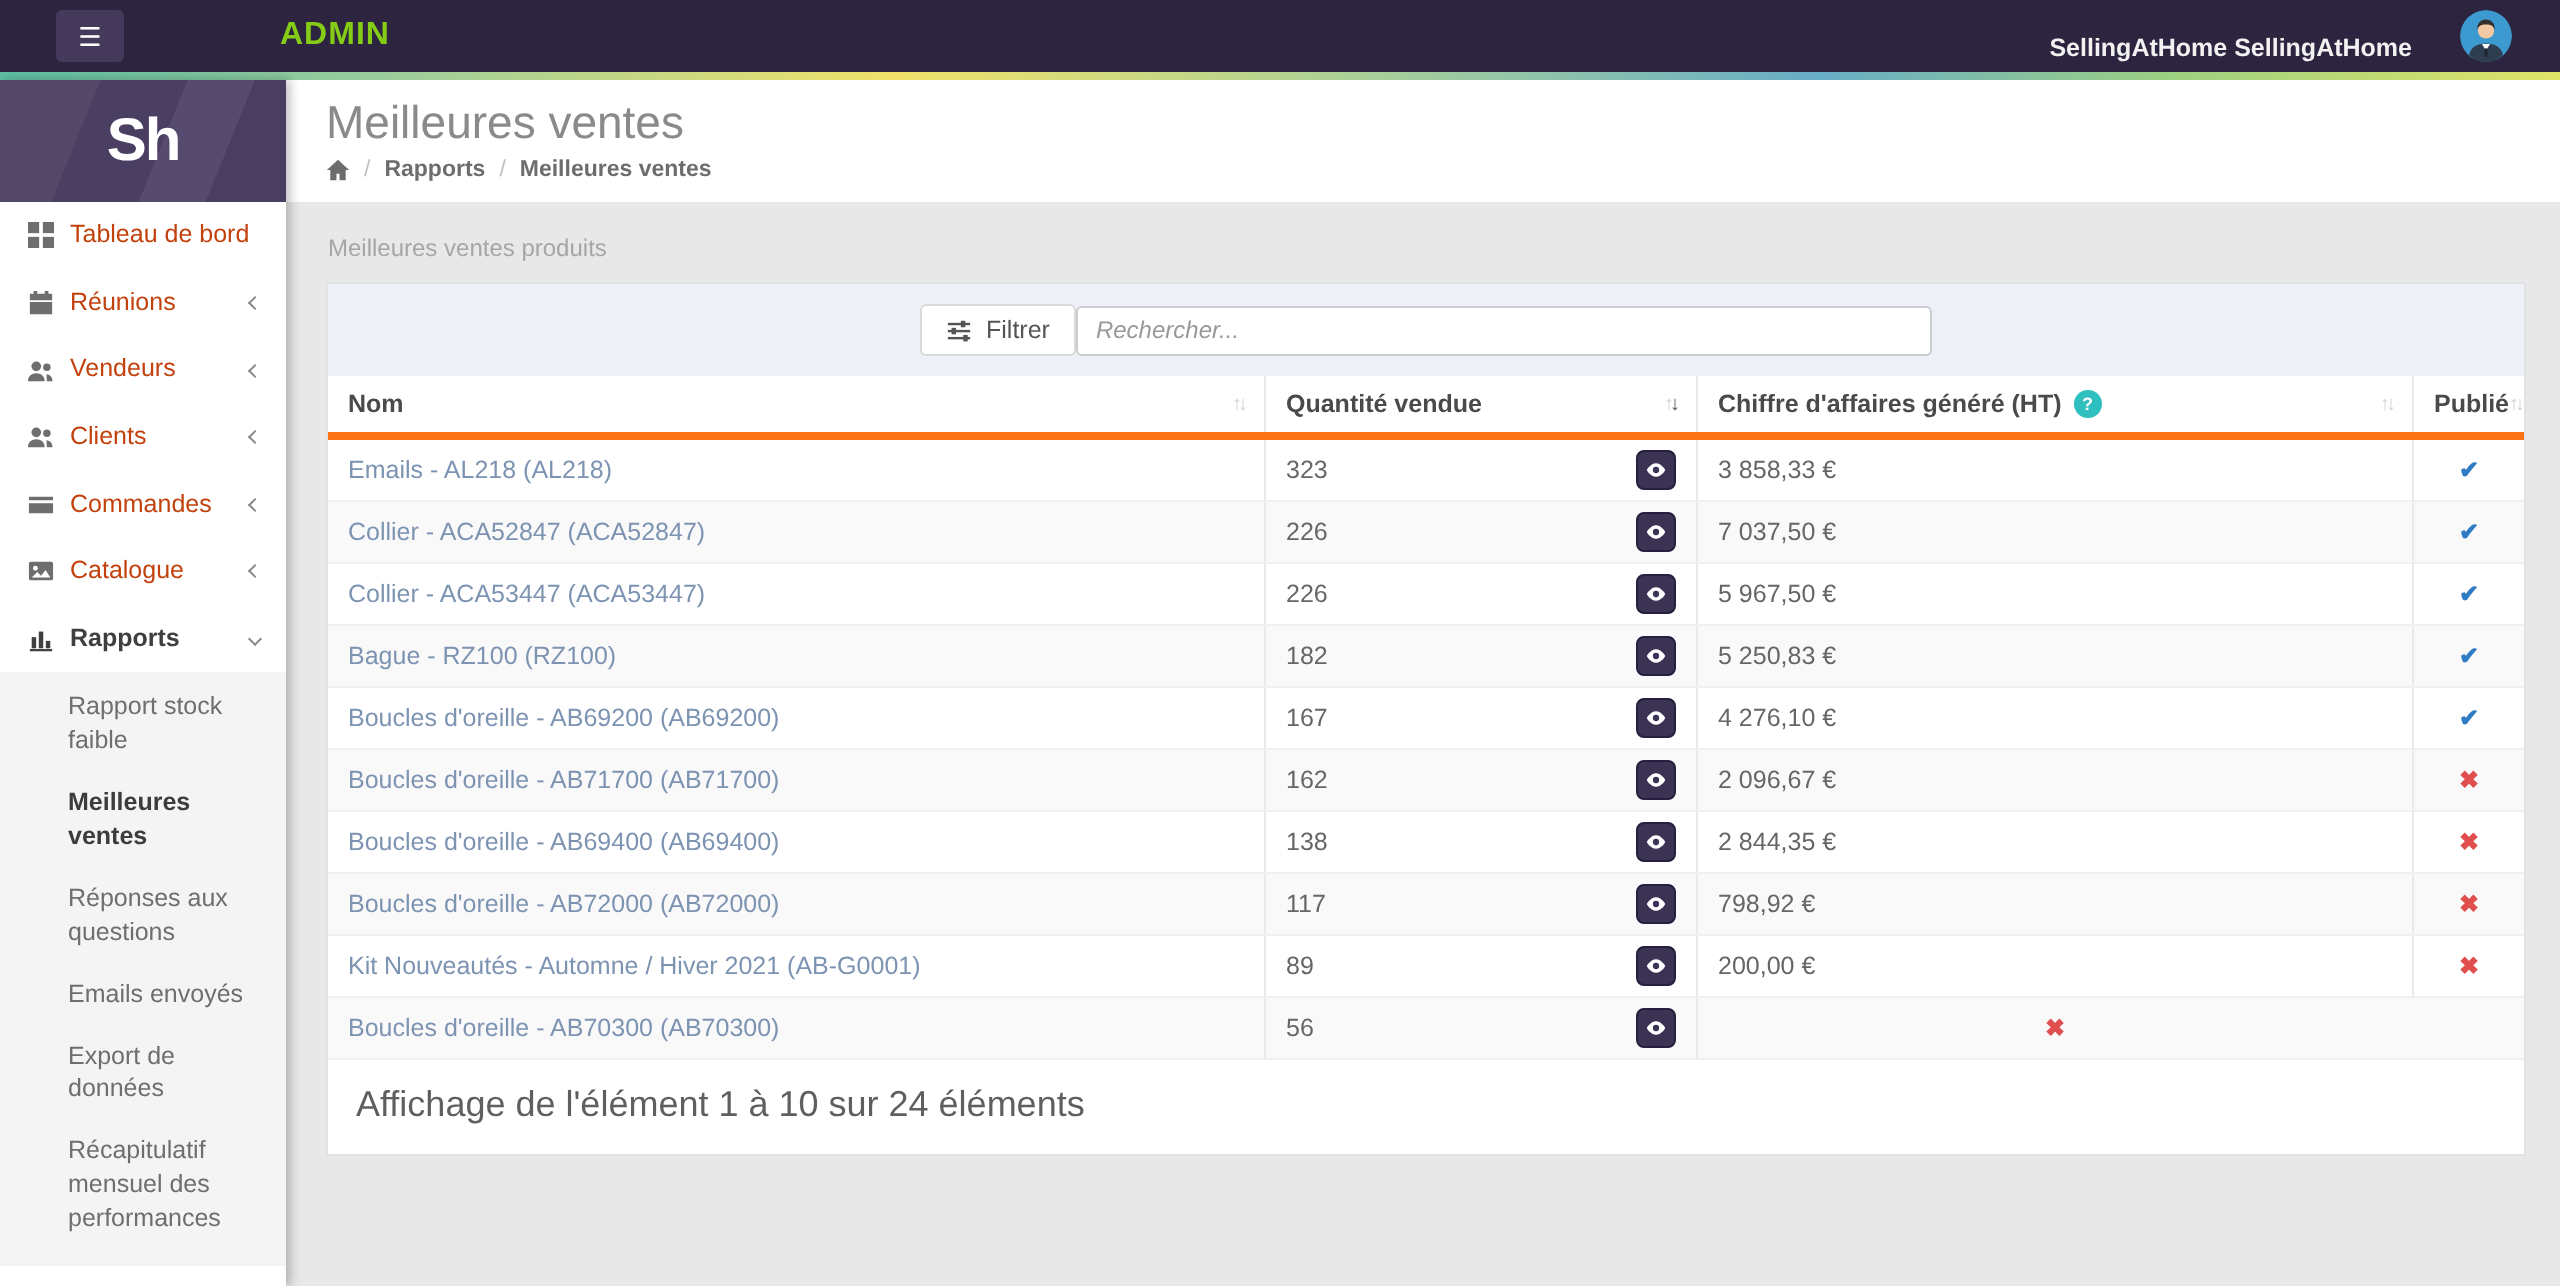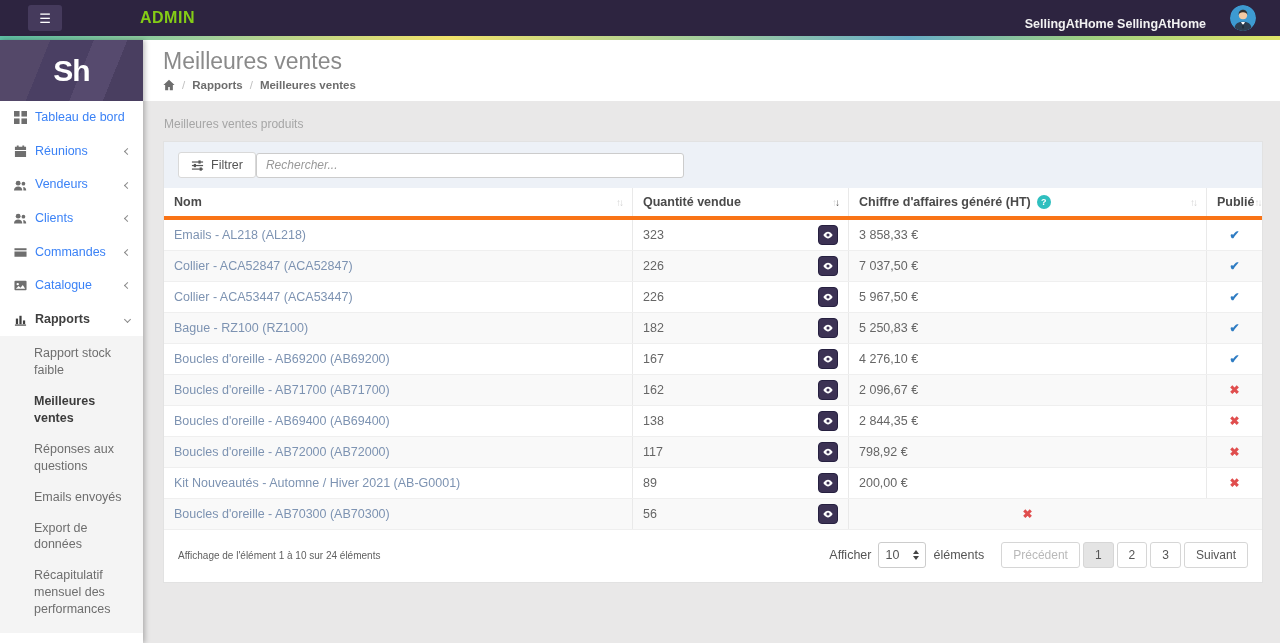--- a/index.html
+++ b/index.html
@@ -21,21 +21,21 @@
 
   
   .layout { display:flex; height:603px; }
 
   
   .sidebar { width:143px; background:#fff; box-shadow:2px 0 5px rgba(0,0,0,.25); position:relative; z-index:2; flex:none; }
   .logo { height:61px; display:flex; align-items:center; justify-content:center; cursor:pointer;
           background:linear-gradient(112deg,#544869 0 30%,#4a3f63 30% 56%,#564a6e 56% 76%,#493e60 76%); }
   .logo span { color:#fff; font-size:30px; font-weight:bold; letter-spacing:-1px; }
   .nav-item { display:flex; align-items:center; gap:8px; padding:9px 10px 9px 13px; cursor:pointer;
-              color:#3b82f6; font-size:12.5px; text-decoration:none; }
+              color:#c2410c; font-size:12.5px; text-decoration:none; }
   .nav-item .nv-icon { width:14px; height:14px; flex:none; display:flex; align-items:center; justify-content:center; }
   .nav-item .nv-icon svg { fill:#6e6e6e; }
   .nav-item.active-parent { color:#3f3f3f; font-weight:bold; }
   .nav-item.active-parent .nv-icon svg { fill:#3f3f3f; }
   .nv-label { flex:1; line-height:1.25; }
   .chev { width:5px; height:5px; border-left:1.5px solid #8a8a8a; border-bottom:1.5px solid #8a8a8a;
           flex:none; margin-right:3px; }
   .chev.left { transform:rotate(45deg); }
   .chev.down { transform:rotate(-45deg); }
   .submenu { background:#f4f4f4; padding:2px 0 8px; }
@@ -52,21 +52,21 @@
   .bc-home { display:flex; cursor:pointer; }
   .bc-home svg { fill:#6d6d6d; }
   .bc-sep { color:#c0c0c0; font-weight:normal; }
   .bc-item { color:#6d6d6d; text-decoration:none; cursor:pointer; }
 
   .content { flex:1; background:#e9e8e8; padding:13px 17px 0 20px; }
   .panel-label { color:#a6a6a6; font-size:12px; margin:3px 0 10px 1px; }
 
   
   .card { background:#fff; border:1px solid #e2e2e2; }
-  .card-toolbar { background:#edf1f7; padding:10px 14px; display:flex; align-items:center; justify-content:flex-start; }
+  .card-toolbar { background:#edf1f7; padding:10px 14px; display:flex; align-items:center; justify-content:center; }
   .btn-filter { display:flex; align-items:center; gap:7px; background:#fff; border:1px solid #d9d9d9;
                 border-radius:3px; padding:5px 12px; font-size:12.5px; color:#555; cursor:pointer;
                 font-family:inherit; }
   .btn-filter svg { fill:#555; }
   .search { width:428px; height:25px; border:1px solid #ccc; border-radius:3px; padding:0 9px;
             font-size:12px; font-style:italic; color:#555; font-family:inherit; }
   .search::placeholder { color:#999; font-style:italic; }
 
   
   .tbl { width:100%; }
@@ -86,21 +86,21 @@
   .td-name a { color:#7d93b2; text-decoration:none; cursor:pointer; }
   .td-qty { justify-content:space-between; }
   .eye { width:20px; height:20px; border-radius:4px; background:#3c3254; border:1px solid #262040;
          display:flex; align-items:center; justify-content:center; cursor:pointer; padding:0; }
   .td-pub { justify-content:center; font-size:12px; font-weight:bold; }
   .pub-yes { color:#2e7cc3; }
   .pub-no  { color:#e04e4e; }
 
   
   .card-footer { display:flex; align-items:center; justify-content:space-between; padding:12px 14px 14px; }
-  .info { font-size:10px; color:#5f5f5f;text-align:right; }
+  .info { font-size:18px; color:#5f5f5f;text-align:right; }
   .footer-right { display:flex; align-items:center; gap:7px; font-size:12.5px; color:#555; }
   .length-select { width:48px; height:26px; border:1px solid #ccc; border-radius:3px; background:#fff;
                    display:flex; align-items:center; justify-content:space-between; padding:0 6px; cursor:pointer; }
   .spin { display:flex; flex-direction:column; gap:2px; }
   .spin i { width:0; height:0; border-left:3.5px solid transparent; border-right:3.5px solid transparent; }
   .spin .up-t { border-bottom:4px solid #444; }
   .spin .dn-t { border-top:4px solid #444; }
   .pagination { display:flex; gap:3px; margin-left:10px; }
   .pg { border:1px solid #d6d6d6; background:#fff; border-radius:3px; padding:5px 11px; font-size:12px;
         color:#555; cursor:pointer; font-family:inherit; }
@@ -465,35 +465,17 @@
                 </button>
               </div>
             <div class="td td-pub">
                 <span class="pub-no">✖</span>
               </div>
           </div>
         </div>
 
         <div class="card-footer">
           <div class="info">Affichage de l'élément 1 à 10 sur 24 éléments</div>
-          <div class="footer-right">
-            <span>Afficher</span>
-            <div class="length-select">
-              <span>10</span>
-              <span class="spin">
-                  <i class="up-t"></i>
-                  <i class="dn-t"></i>
-                </span>
-            </div>
-            <span>éléments</span>
-            <div class="pagination">
-              <button class="pg prev">Précédent</button>
-              <button class="pg active">1</button>
-              <button class="pg">2</button>
-              <button class="pg">3</button>
-              <button class="pg">Suivant</button>
-            </div>
-          </div>
         </div>
       </div>
     </section>
   </main>
 </div>
 
 </body></html>

